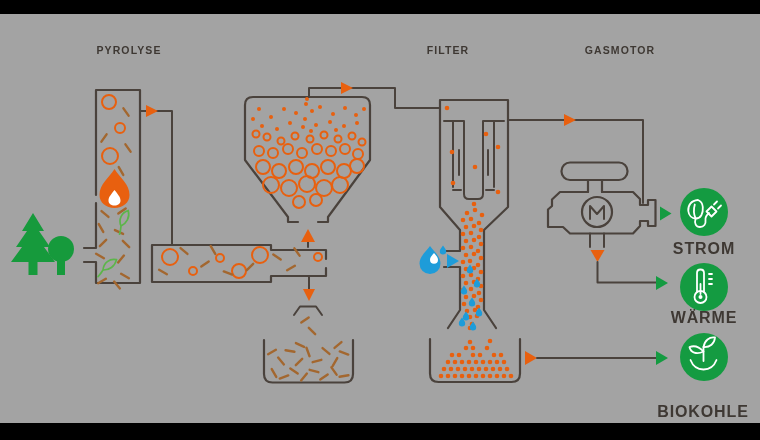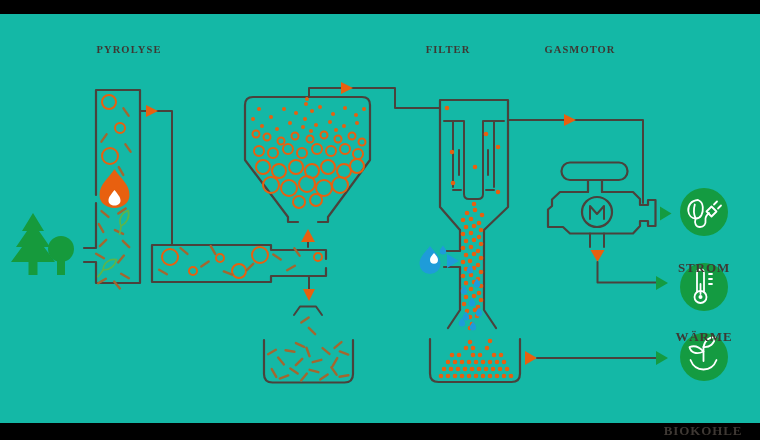--- a/index.html
+++ b/index.html
@@ -1,25 +1,25 @@
 <!DOCTYPE html>
 <html><head>
 <meta charset="utf-8">
 <style>
   html,body{margin:0;padding:0;background:#fff;}
-  #stage{position:relative;width:760px;height:440px;background:#14b8a6;overflow:hidden;
-         font-family:Liberation Serif, serif;}
+  #stage{position:relative;width:760px;height:440px;background:#a3a3a3;overflow:hidden;
+         font-family:Liberation Sans, sans-serif;}
   .bar{position:absolute;left:0;width:760px;background:#000;}
   #bar-top{top:0;height:14px;}
   #bar-bottom{top:423px;height:17px;}
   svg{position:absolute;left:0;top:0;}
   .lbl{position:absolute;transform:translateX(-50%);font-weight:700;font-size:10.5px;
        letter-spacing:1.1px;color:#3E3833;white-space:nowrap;}
-  .olbl{position:absolute;transform:translateX(-50%);font-weight:700;font-size:13px;
-       letter-spacing:.9px;color:#3E3833;white-space:nowrap;margin-top:20px;}
+  .olbl{position:absolute;transform:translateX(-50%);font-weight:700;font-size:16px;
+       letter-spacing:.9px;color:#3E3833;white-space:nowrap;}
   .ln{fill:none;stroke:#4A423C;stroke-width:2;stroke-linecap:round;stroke-linejoin:round;}
   .ln22{stroke-width:2.2;}
   .oc{fill:none;stroke:#E8600F;stroke-width:2;}
   .od{fill:#E8600F;}
   .oa{fill:#E8600F;stroke:none;}
   .dash{fill:none;stroke:#A3672F;stroke-width:2.4;stroke-linecap:round;}
   .ga{fill:#149B41;stroke:none;}
   .gc{fill:#149B41;stroke:none;}
   .wi{fill:none;stroke:#fff;stroke-width:1.8;stroke-linecap:round;stroke-linejoin:round;}
   .lf{fill:none;stroke:#5CB54A;stroke-width:1.7;stroke-linecap:round;}
@@ -397,19 +397,19 @@
     <path class="wi" d="M 703.5,347 V 361"></path>
     <path class="wi" d="M 703.5,347 C 704.5,340.5 709.5,336.5 715,337.5 C 714.5,343.5 710,347.5 703.5,347 Z"></path>
     <path class="wi" d="M 703.5,351.5 C 699,346.5 693.5,345.5 689.5,347 C 690.5,352.5 696.5,355 703.5,351.5 Z"></path>
     <path class="wi" d="M 690.5,360 C 693,366.5 698,369.5 703.5,369.5 C 709,369.5 714,366.5 716.5,360"></path>
   </g>
 </g>
 </svg>
 
 <div class="lbl" style="left:129px;top:44px">PYROLYSE</div>
 <div class="lbl" style="left:448px;top:44px">FILTER</div>
-<div class="lbl" style="left:580px;top:44px">GASMOTOR</div>
+<div class="lbl" style="left:620px;top:44px">GASMOTOR</div>
 
 <div class="olbl" style="left:704px;top:240px">STROM</div>
 <div class="olbl" style="left:704px;top:309px">WÄRME</div>
 <div class="olbl" style="left:703px;top:403px">BIOKOHLE</div>
 
 </div>
 
 </body></html>

